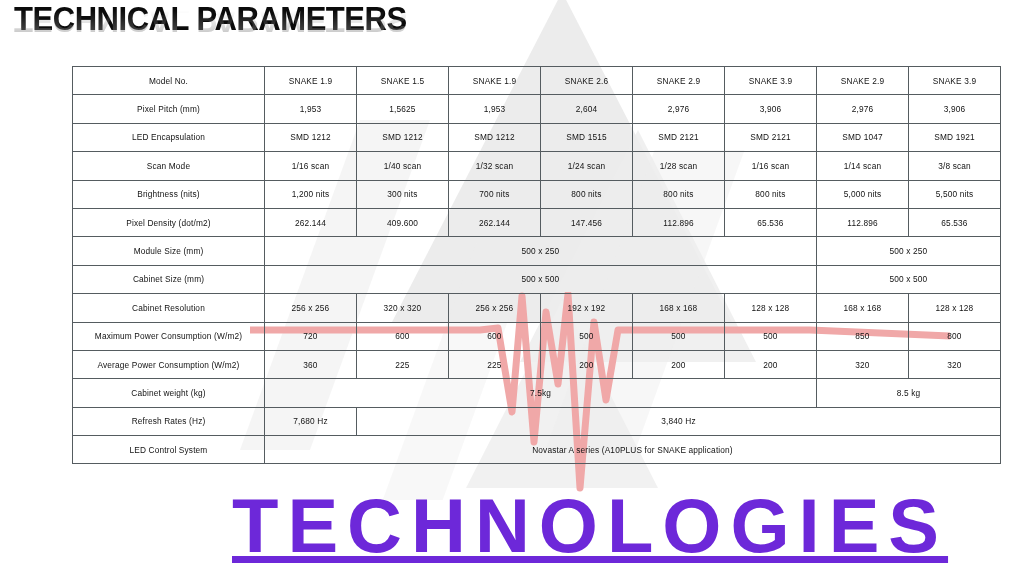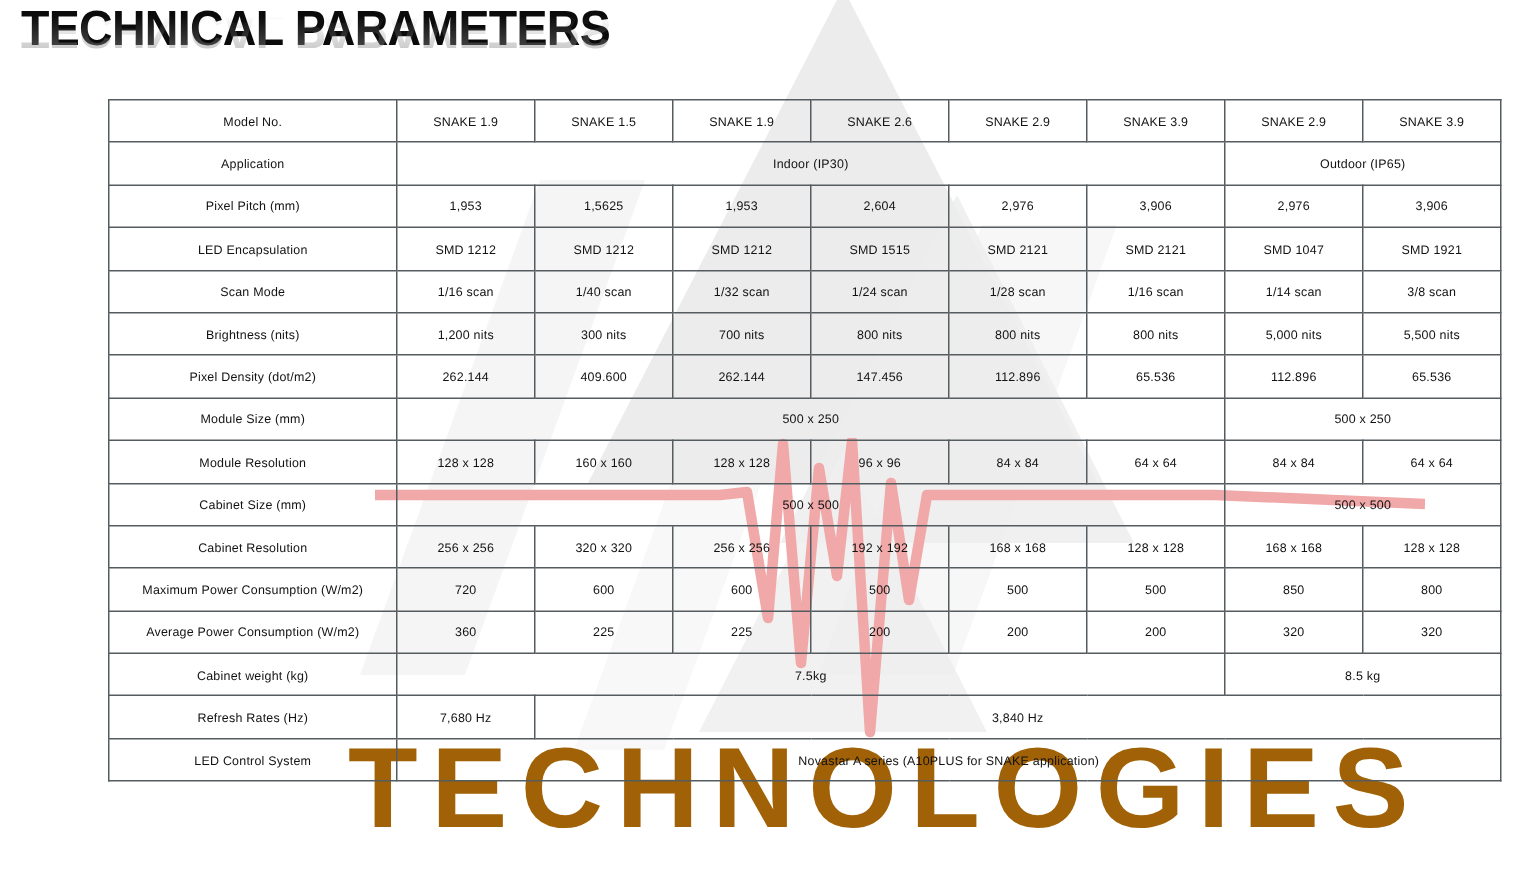--- a/index.html
+++ b/index.html
@@ -38,23 +38,24 @@
     transform: skewX(-20deg); opacity:.9;
   }
 
   .wm-text {
     position: absolute;
     left: 232px; top: 488px;
     font-family: "Liberation Sans", sans-serif;
     font-size: 76px;
     font-weight: 700;
     letter-spacing: 9px;
-    color: #a16207;
+    color: #6d28d9;
     white-space: nowrap;
     line-height: 1;
+    text-decoration: underline;
   }
 
   .wm-ecg { position:absolute; left:250px; top:292px; width:700px; height:200px; }
 
   
   .title-wrap { position: absolute; left: 14px; top: 2px; text-align: right; }
   .title {
     font-family: "Liberation Sans", sans-serif;
     font-size: 33px;
     font-weight: 700;
@@ -158,25 +159,20 @@
             <td>SNAKE 1.9</td>
             <td>SNAKE 1.5</td>
             <td>SNAKE 1.9</td>
             <td>SNAKE 2.6</td>
             <td>SNAKE 2.9</td>
             <td>SNAKE 3.9</td>
             <td>SNAKE 2.9</td>
             <td>SNAKE 3.9</td>
           </tr>
           <tr>
-            <td class="label">Application</td>
-            <td colspan="6">Indoor (IP30)</td>
-            <td colspan="2">Outdoor (IP65)</td>
-          </tr>
-          <tr>
             <td class="label">Pixel Pitch (mm)</td>
             <td>1,953</td>
             <td>1,5625</td>
             <td>1,953</td>
             <td>2,604</td>
             <td>2,976</td>
             <td>3,906</td>
             <td>2,976</td>
             <td>3,906</td>
           </tr>
@@ -223,31 +219,20 @@
             <td>65.536</td>
             <td>112.896</td>
             <td>65.536</td>
           </tr>
           <tr>
             <td class="label">Module Size (mm)</td>
             <td colspan="6">500 x 250</td>
             <td colspan="2">500 x 250</td>
           </tr>
           <tr>
-            <td class="label">Module Resolution</td>
-            <td>128 x 128</td>
-            <td>160 x 160</td>
-            <td>128 x 128</td>
-            <td>96 x 96</td>
-            <td>84 x 84</td>
-            <td>64 x 64</td>
-            <td>84 x 84</td>
-            <td>64 x 64</td>
-          </tr>
-          <tr>
             <td class="label">Cabinet Size (mm)</td>
             <td colspan="6">500 x 500</td>
             <td colspan="2">500 x 500</td>
           </tr>
           <tr>
             <td class="label">Cabinet Resolution</td>
             <td>256 x 256</td>
             <td>320 x 320</td>
             <td>256 x 256</td>
             <td>192 x 192</td>

